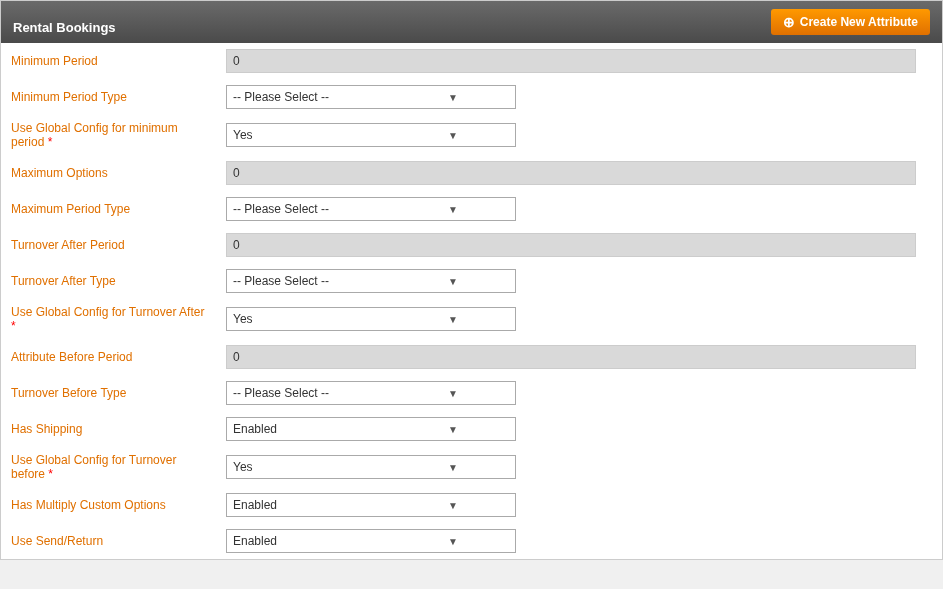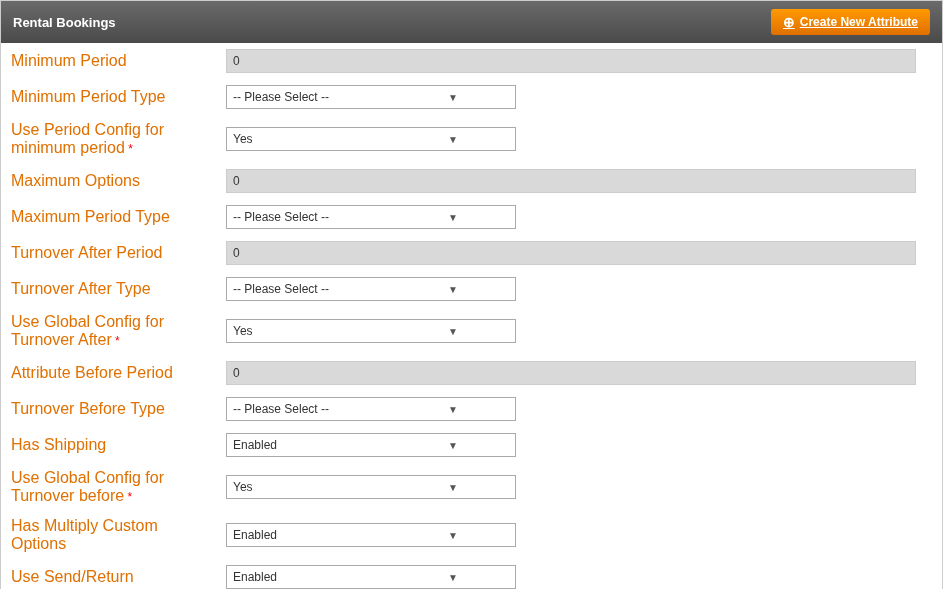--- a/index.html
+++ b/index.html
@@ -8,54 +8,53 @@
     .panel { border: 1px solid #ccc; background: #fff; width: 943px; }
 
     .panel-header {
       background: linear-gradient(to bottom, #6a6a6a, #4a4a4a);
       color: #fff;
       padding: 8px 12px;
       font-size: 13px;
       font-weight: bold;
       display: flex;
       justify-content: space-between;
-      align-items: center;
+      align-items: flex-end;
     }
 
     .btn-create {
       background: linear-gradient(to bottom, #f90, #e07000);
       color: #fff;
       border: none;
       padding: 5px 12px;
       font-size: 12px;
       font-weight: bold;
       cursor: pointer;
       border-radius: 3px;
       display: flex;
       align-items: center;
       gap: 5px;
-      text-decoration: underline;
     }
 
     .btn-create::before {
       content: '⊕';
       font-size: 14px;
     }
 
     .form-table { width: 100%; border-collapse: collapse; }
 
     .form-table tr td { padding: 6px 10px; vertical-align: middle; }
 
     .form-table tr td:first-child {
       width: 215px;
       color: #555;
       font-size: 12px;
     }
 
-    .label-orange { color: #e07000; font-size: 16px; }
+    .label-orange { color: #e07000; font-size: 12px; }
     .required { color: red; }
 
     .input-text {
       background: #d9d9d9;
       border: 1px solid #ccc;
       padding: 4px 6px;
       width: 690px;
       color: #333;
       font-size: 12px;
     }
@@ -102,21 +101,21 @@
     <tbody id="form-body">
         <tr>
           <td><span class="label-orange">Minimum Period</span></td>
           <td><input type="text" class="input-text" value="0" style=""></td>
         </tr>
         <tr>
           <td><span class="label-orange">Minimum Period Type</span></td>
           <td><div class="select-wrapper"><select class="select-field"><option value="-- Please Select --">-- Please Select --</option></select></div></td>
         </tr>
         <tr>
-          <td><span class="label-orange">Use Period Config for minimum period</span><span class="required"> *</span></td>
+          <td><span class="label-orange">Use Global Config for minimum period</span><span class="required"> *</span></td>
           <td><div class="select-wrapper"><select class="select-field"><option value="Yes">Yes</option><option value="No">No</option></select></div></td>
         </tr>
         <tr>
           <td><span class="label-orange">Maximum Options</span></td>
           <td><input type="text" class="input-text" value="0" style=""></td>
         </tr>
         <tr>
           <td><span class="label-orange">Maximum Period Type</span></td>
           <td><div class="select-wrapper"><select class="select-field"><option value="-- Please Select --">-- Please Select --</option></select></div></td>
         </tr>

